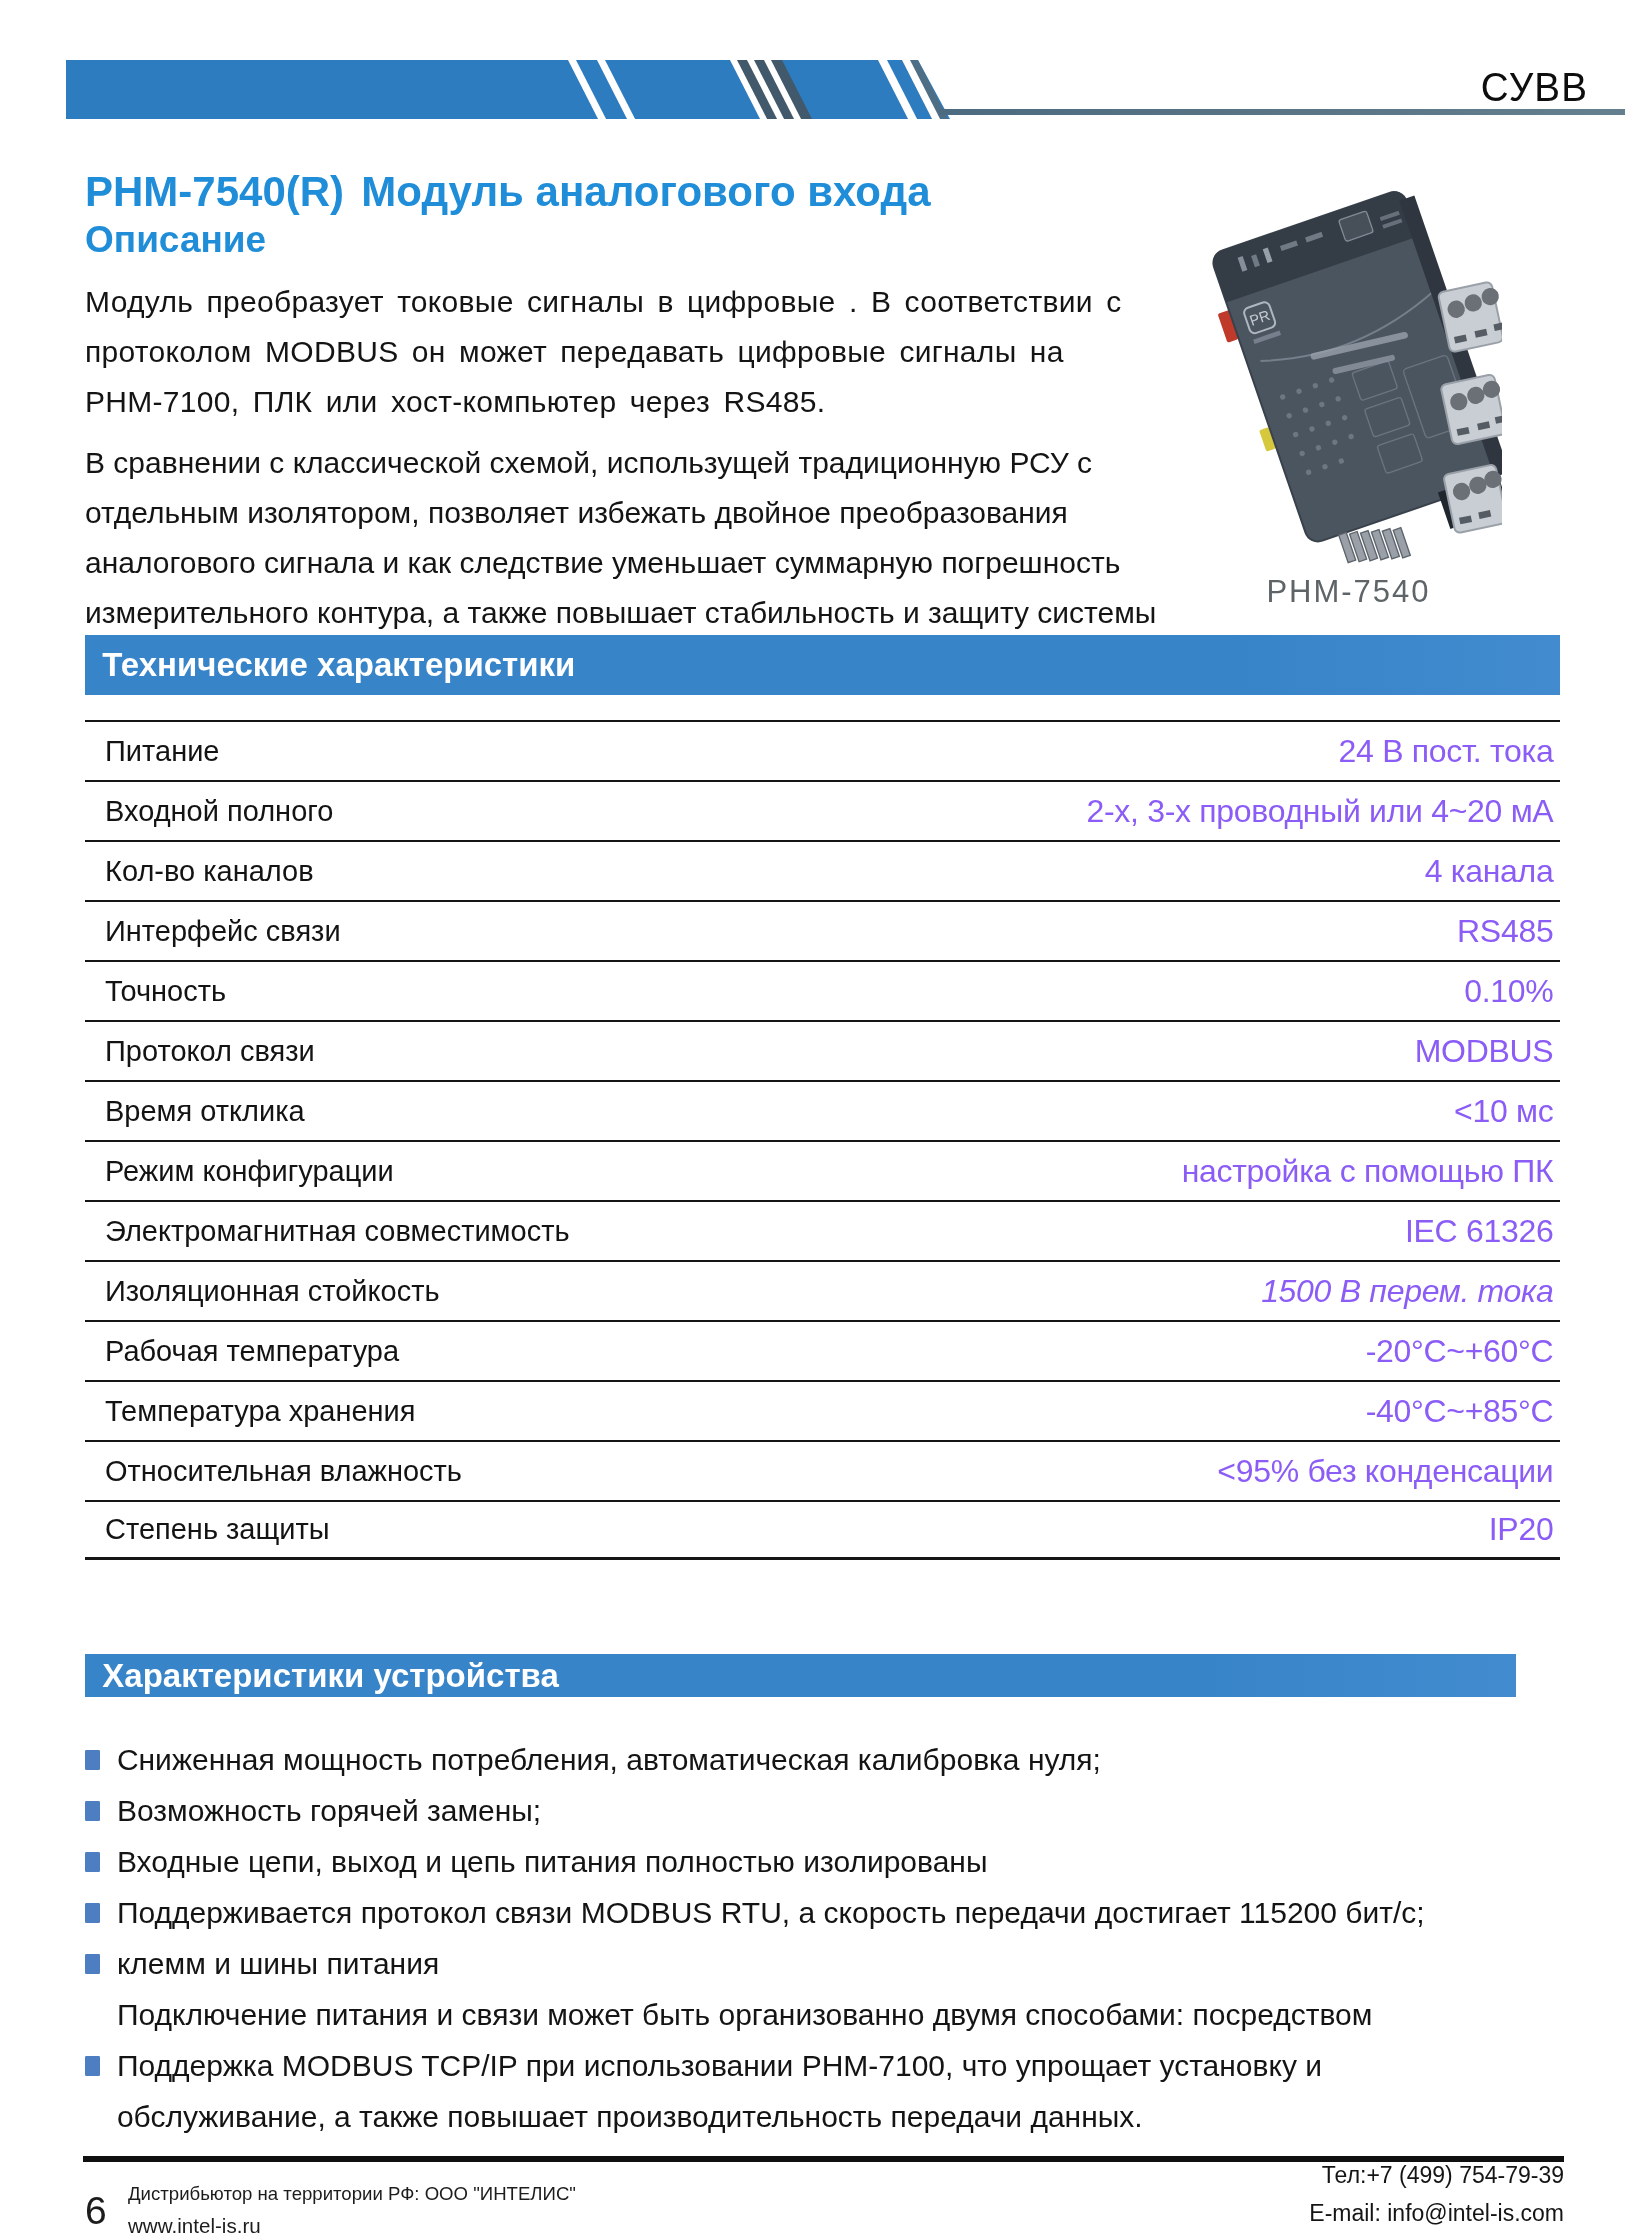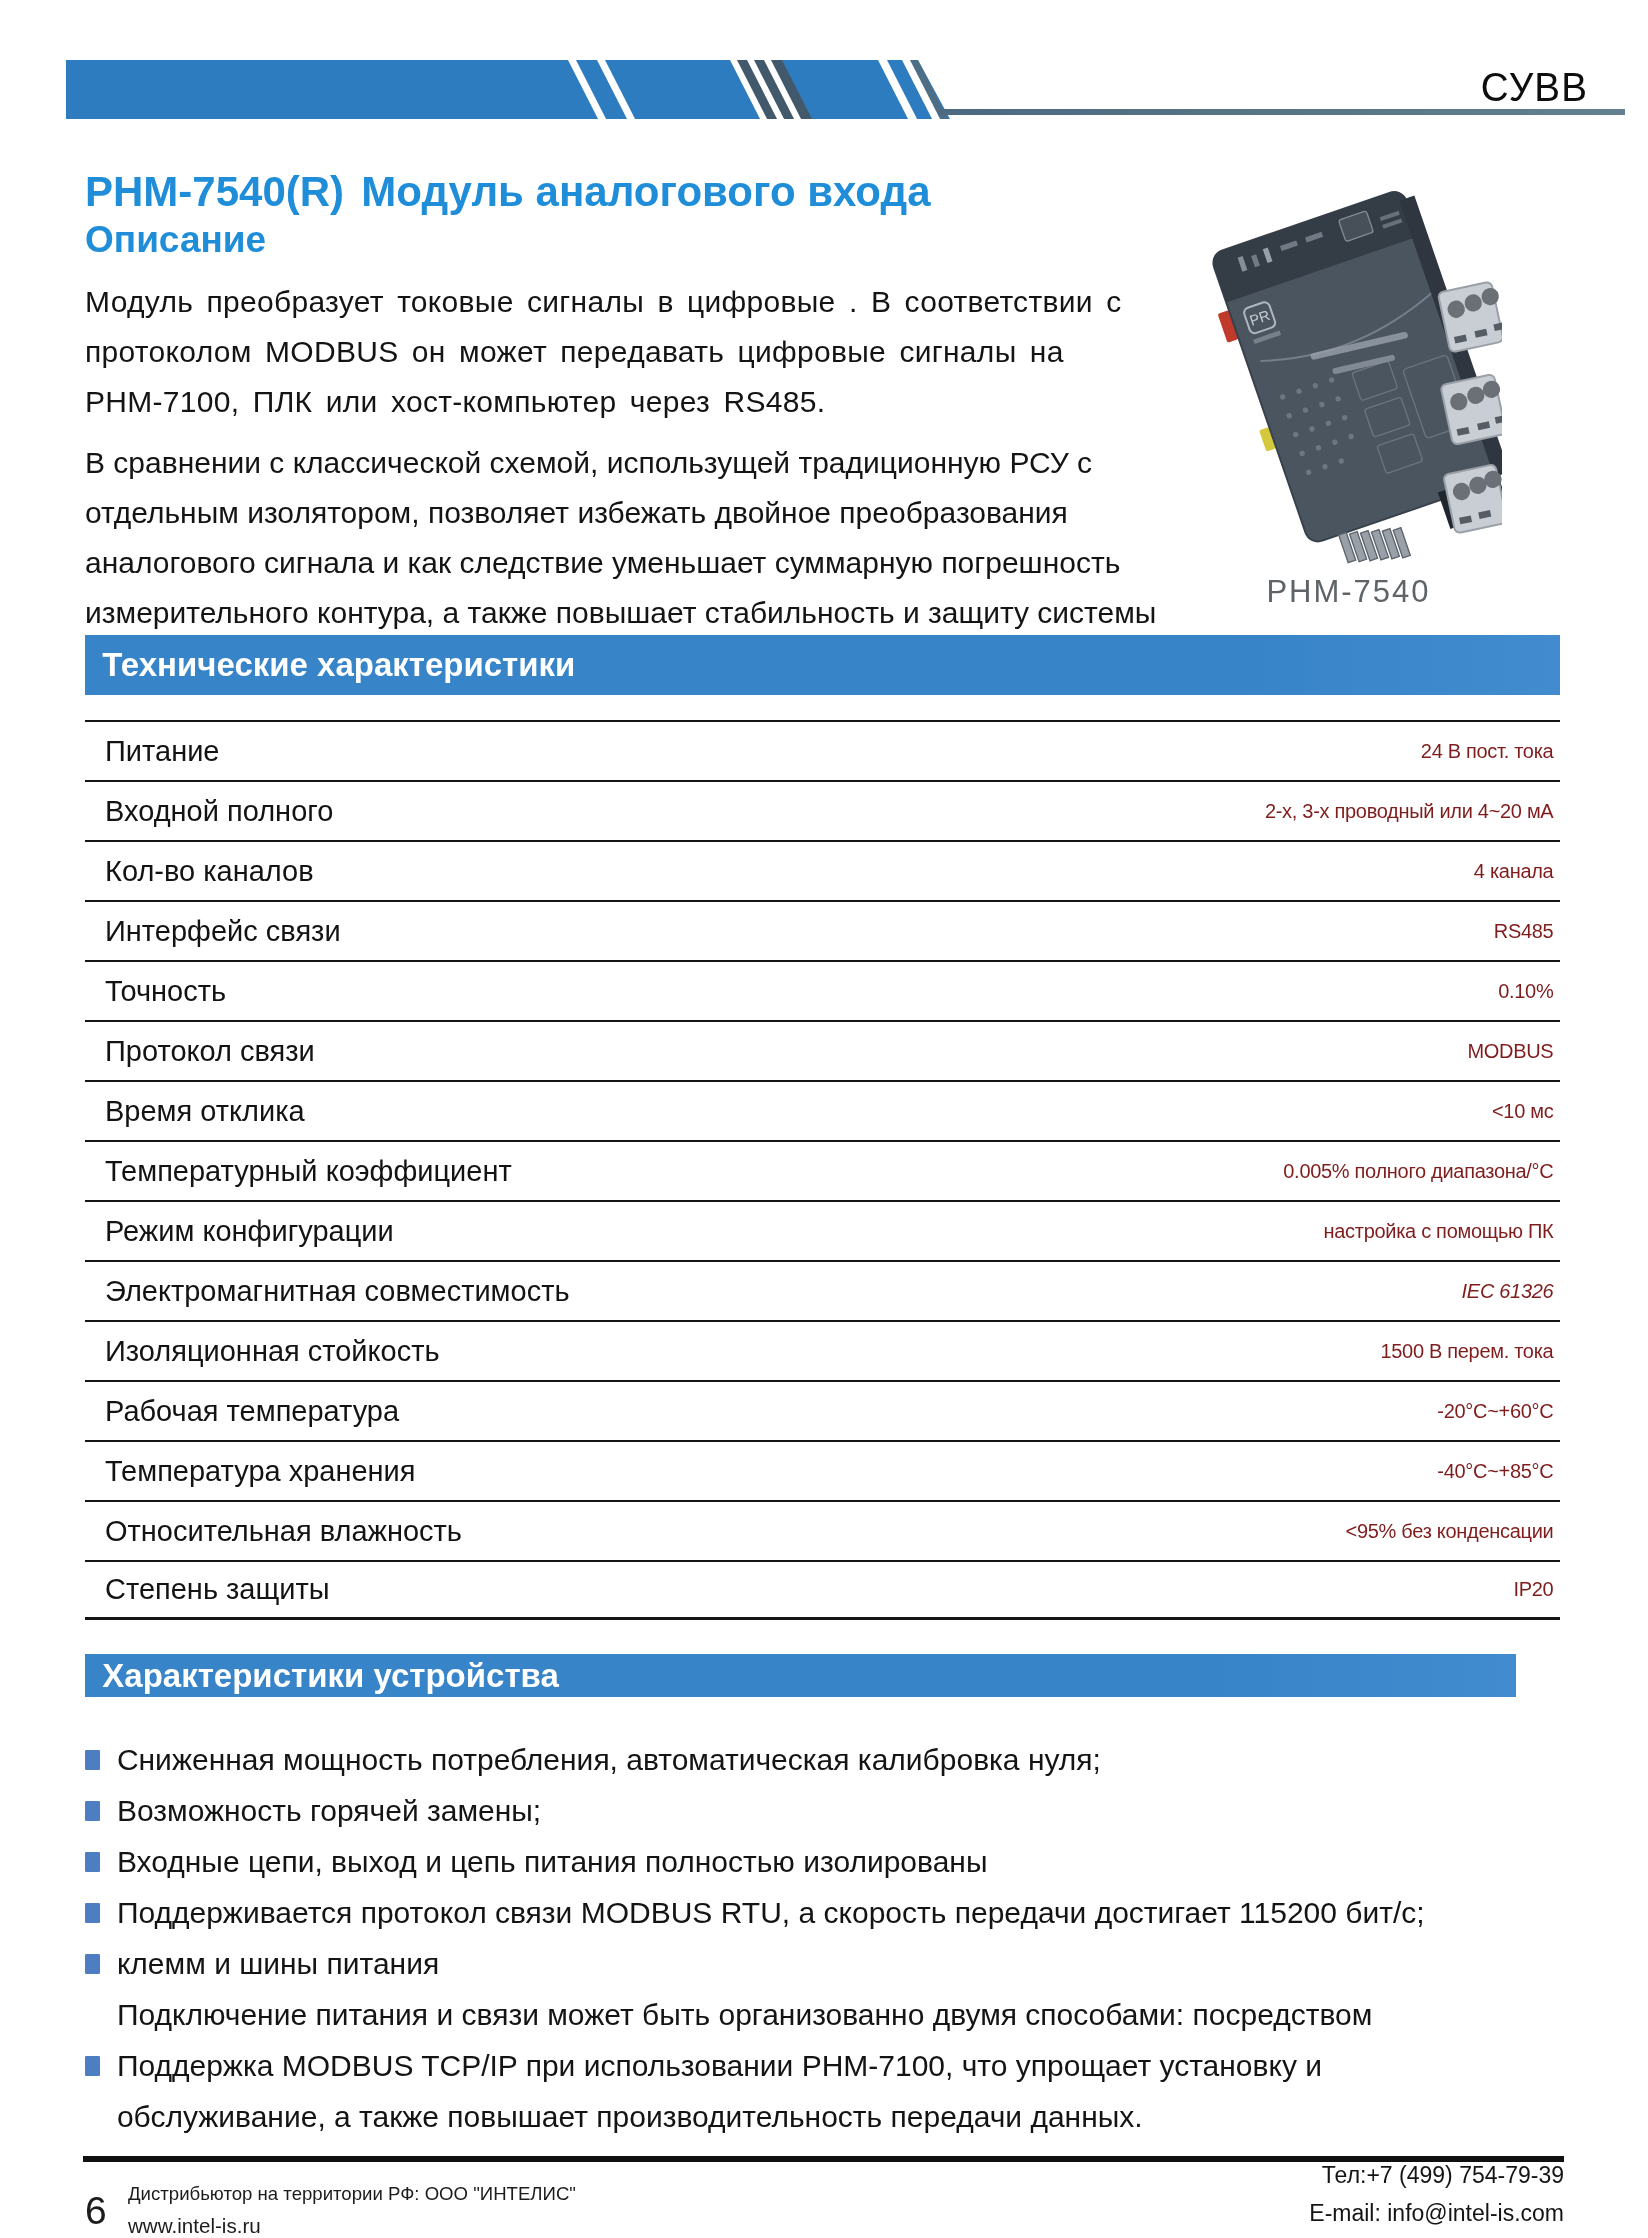--- a/index.html
+++ b/index.html
@@ -55,21 +55,21 @@
   
   .spec-table{position:absolute;left:85px;top:720px;width:1475px;}
   .spec-row{
     box-sizing:border-box;height:60px;
     border-top:2.7px solid #151515;
     display:flex;justify-content:space-between;align-items:center;
     padding:0 6.6px 0 20px;
   }
   .spec-row:last-child{border-bottom:3.3px solid #151515;}
   .spec-label{font-size:29px;color:#131313;white-space:nowrap;}
-  .spec-value{font-size:20px;color:#7f1d1d;white-space:nowrap;letter-spacing:-0.3px;}
+  .spec-value{font-size:32px;color:#8b5cf6;white-space:nowrap;letter-spacing:-0.3px;}
   .spec-row:nth-child(10) .spec-value{font-style:italic;}
   
   .features{position:absolute;left:85px;top:1734px;width:1529px;}
   .feat-line{display:flex;align-items:center;min-height:51px;}
   .feat-line .text{font-size:30px;white-space:nowrap;color:#141414;}
   .bullet{flex:0 0 auto;width:14.6px;height:20px;background:#4D7EC2;border-radius:1.3px;margin-right:17.3px;}
   .bullet.ghost{visibility:hidden;}
   
   .footer-rule{position:absolute;left:83px;top:2156px;width:1481px;height:6px;background:#101010;}
   .page-num{position:absolute;left:85px;top:2189px;font-size:39px;color:#1c1c1c;}
@@ -249,24 +249,20 @@
       </div>
     <div class="spec-row">
         <span class="spec-label">Протокол связи</span>
         <span class="spec-value">MODBUS</span>
       </div>
     <div class="spec-row">
         <span class="spec-label">Время отклика</span>
         <span class="spec-value">&lt;10 мс</span>
       </div>
     <div class="spec-row">
-        <span class="spec-label">Температурный коэффициент</span>
-        <span class="spec-value">0.005% полного диапазона/°С</span>
-      </div>
-    <div class="spec-row">
         <span class="spec-label">Режим конфигурации</span>
         <span class="spec-value">настройка с помощью ПК</span>
       </div>
     <div class="spec-row">
         <span class="spec-label">Электромагнитная совместимость</span>
         <span class="spec-value">IEC 61326</span>
       </div>
     <div class="spec-row">
         <span class="spec-label">Изоляционная стойкость</span>
         <span class="spec-value">1500 В перем. тока</span>

